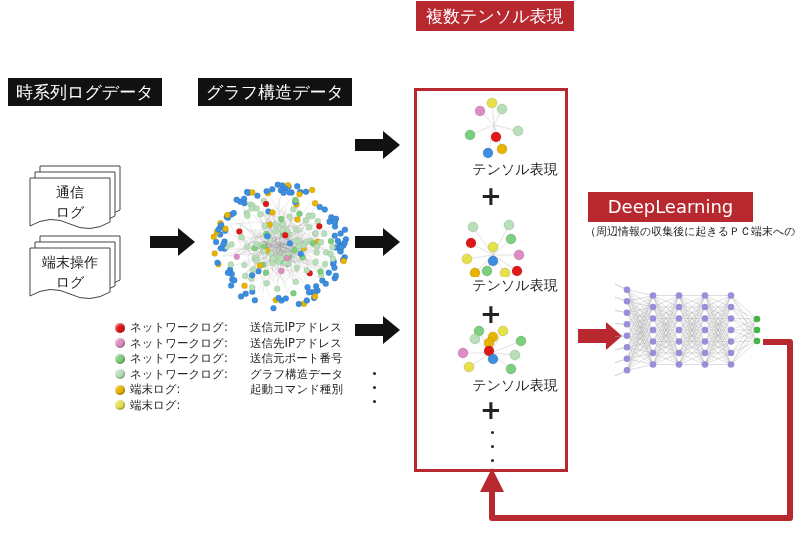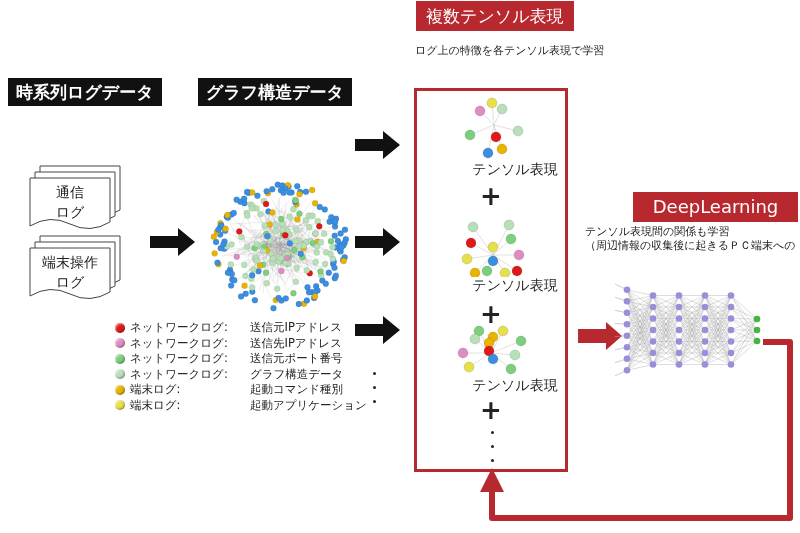--- a/index.html
+++ b/index.html
@@ -1,47 +1,45 @@
 <!DOCTYPE html>
 <html><head>
 <meta charset="utf-8">
 <style>
   html, body { margin: 0; padding: 0; background: #ffffff; }
   body { width: 800px; height: 533px; position: relative; overflow: hidden;
          font-family: "DejaVu Sans", sans-serif; color: #222; }
   .abs { position: absolute; }
-  .black-label { background: #111; color: #fff; font-size: 17px; font-weight: bold;
+  .black-label { background: #111; color: #fff; font-size: 17px; font-weight: normal;
                  padding: 3px 8px; line-height: 22px; white-space: nowrap; }
   .red-label { background: #b8282f; color: #fff; font-size: 17px; padding: 4px 10px;
                line-height: 22px; white-space: nowrap; }
   .desc { font-size: 11px; line-height: 14px; white-space: nowrap; color: #222; }
   .tensor-box { border: 3px solid #b8282f; box-sizing: border-box; background: #fff; }
   .tensor-label { font-size: 14px; text-align: center; width: 100%; white-space: nowrap; padding-left: 24px; }
   .plus { font-size: 26px; font-weight: bold; text-align: center; width: 100%; line-height: 26px; }
   .dot { width: 3px; height: 3px; background: #222; border-radius: 50%; position: absolute; }
   .doc-text { font-size: 14px; text-align: center; line-height: 20px; }
   .legend-row { display: flex; align-items: center; font-size: 11.5px; height: 15.5px; white-space: nowrap; }
   .legend-ball { width: 10px; height: 10px; border-radius: 50%; margin-right: 5px; flex: none;
                  box-shadow: inset -1px -1px 2px rgba(0,0,0,0.35), inset 1px 1px 2px rgba(255,255,255,0.6); }
   .legend-cat { width: 120px; display: inline-block; }
 </style>
 </head>
 <body>
 
 <div class="abs black-label" style="left:8px; top:78px;">時系列ログデータ</div>
 <div class="abs black-label" style="left:198px; top:78px;">グラフ構造データ</div>
 <div class="abs red-label" style="left:403px; top:1px;margin-left:13px;">複数テンソル表現</div>
-<div class="abs red-label" style="left:588px; top:192px; width:145px; text-align:center; font-size:18px;margin-left:45px;">DeepLearning</div>
+<div class="abs red-label" style="left:588px; top:192px; width:145px; text-align:center; font-size:18px;">DeepLearning</div>
 
 <div class="abs desc" style="left:415px; top:44px;">
-  <div>ログ上の特徴を各テンソル表現で学習</div>
 </div>
 
 <div class="abs desc" style="left:585px; top:225px;">
-  <div>テンソル表現間の関係も学習</div>
   <div>（周辺情報の収集後に起きるＰＣ端末への</div>
 </div>
 
 <svg class="abs" style="left:25px; top:160px;" width="110" height="150">
   <g>
     <path d="M15,6 H95 V50 Q75,62 55,52 Q35,42 15,54 Z" fill="#fff" stroke="#444" stroke-width="1"></path>
     <path d="M10,12 H90 V56 Q70,68 50,58 Q30,48 10,60 Z" fill="#fff" stroke="#444" stroke-width="1"></path>
     <path d="M5,18 H85 V62 Q65,74 45,64 Q25,54 5,66 Z" fill="#fff" stroke="#444" stroke-width="1"></path>
   </g>
   <g>
@@ -593,21 +591,20 @@
       <span>グラフ構造データ</span>
     </div>
     <div class="legend-row">
       <span class="legend-ball" style="background: rgb(232, 180, 0);"></span>
       <span class="legend-cat">端末ログ:</span>
       <span>起動コマンド種別</span>
     </div>
     <div class="legend-row">
       <span class="legend-ball" style="background: rgb(230, 224, 74);"></span>
       <span class="legend-cat">端末ログ:</span>
-      <span>起動アプリケーション</span>
     </div>
   </div>
 
 <div class="abs tensor-box" style="left:414px; top:88px; width:154px; height:384px;">
   <svg class="abs" id="tensor1" style="left:45px; top:4px;" width="64" height="66">
       <line x1="32" y1="30" x2="30" y2="8" stroke="#ccc" stroke-width="0.6"></line>
       <line x1="32" y1="30" x2="18" y2="16" stroke="#ccc" stroke-width="0.6"></line>
       <line x1="32" y1="30" x2="40" y2="14" stroke="#ccc" stroke-width="0.6"></line>
       <line x1="32" y1="30" x2="8" y2="40" stroke="#ccc" stroke-width="0.6"></line>
       <line x1="32" y1="30" x2="56" y2="36" stroke="#ccc" stroke-width="0.6"></line>

